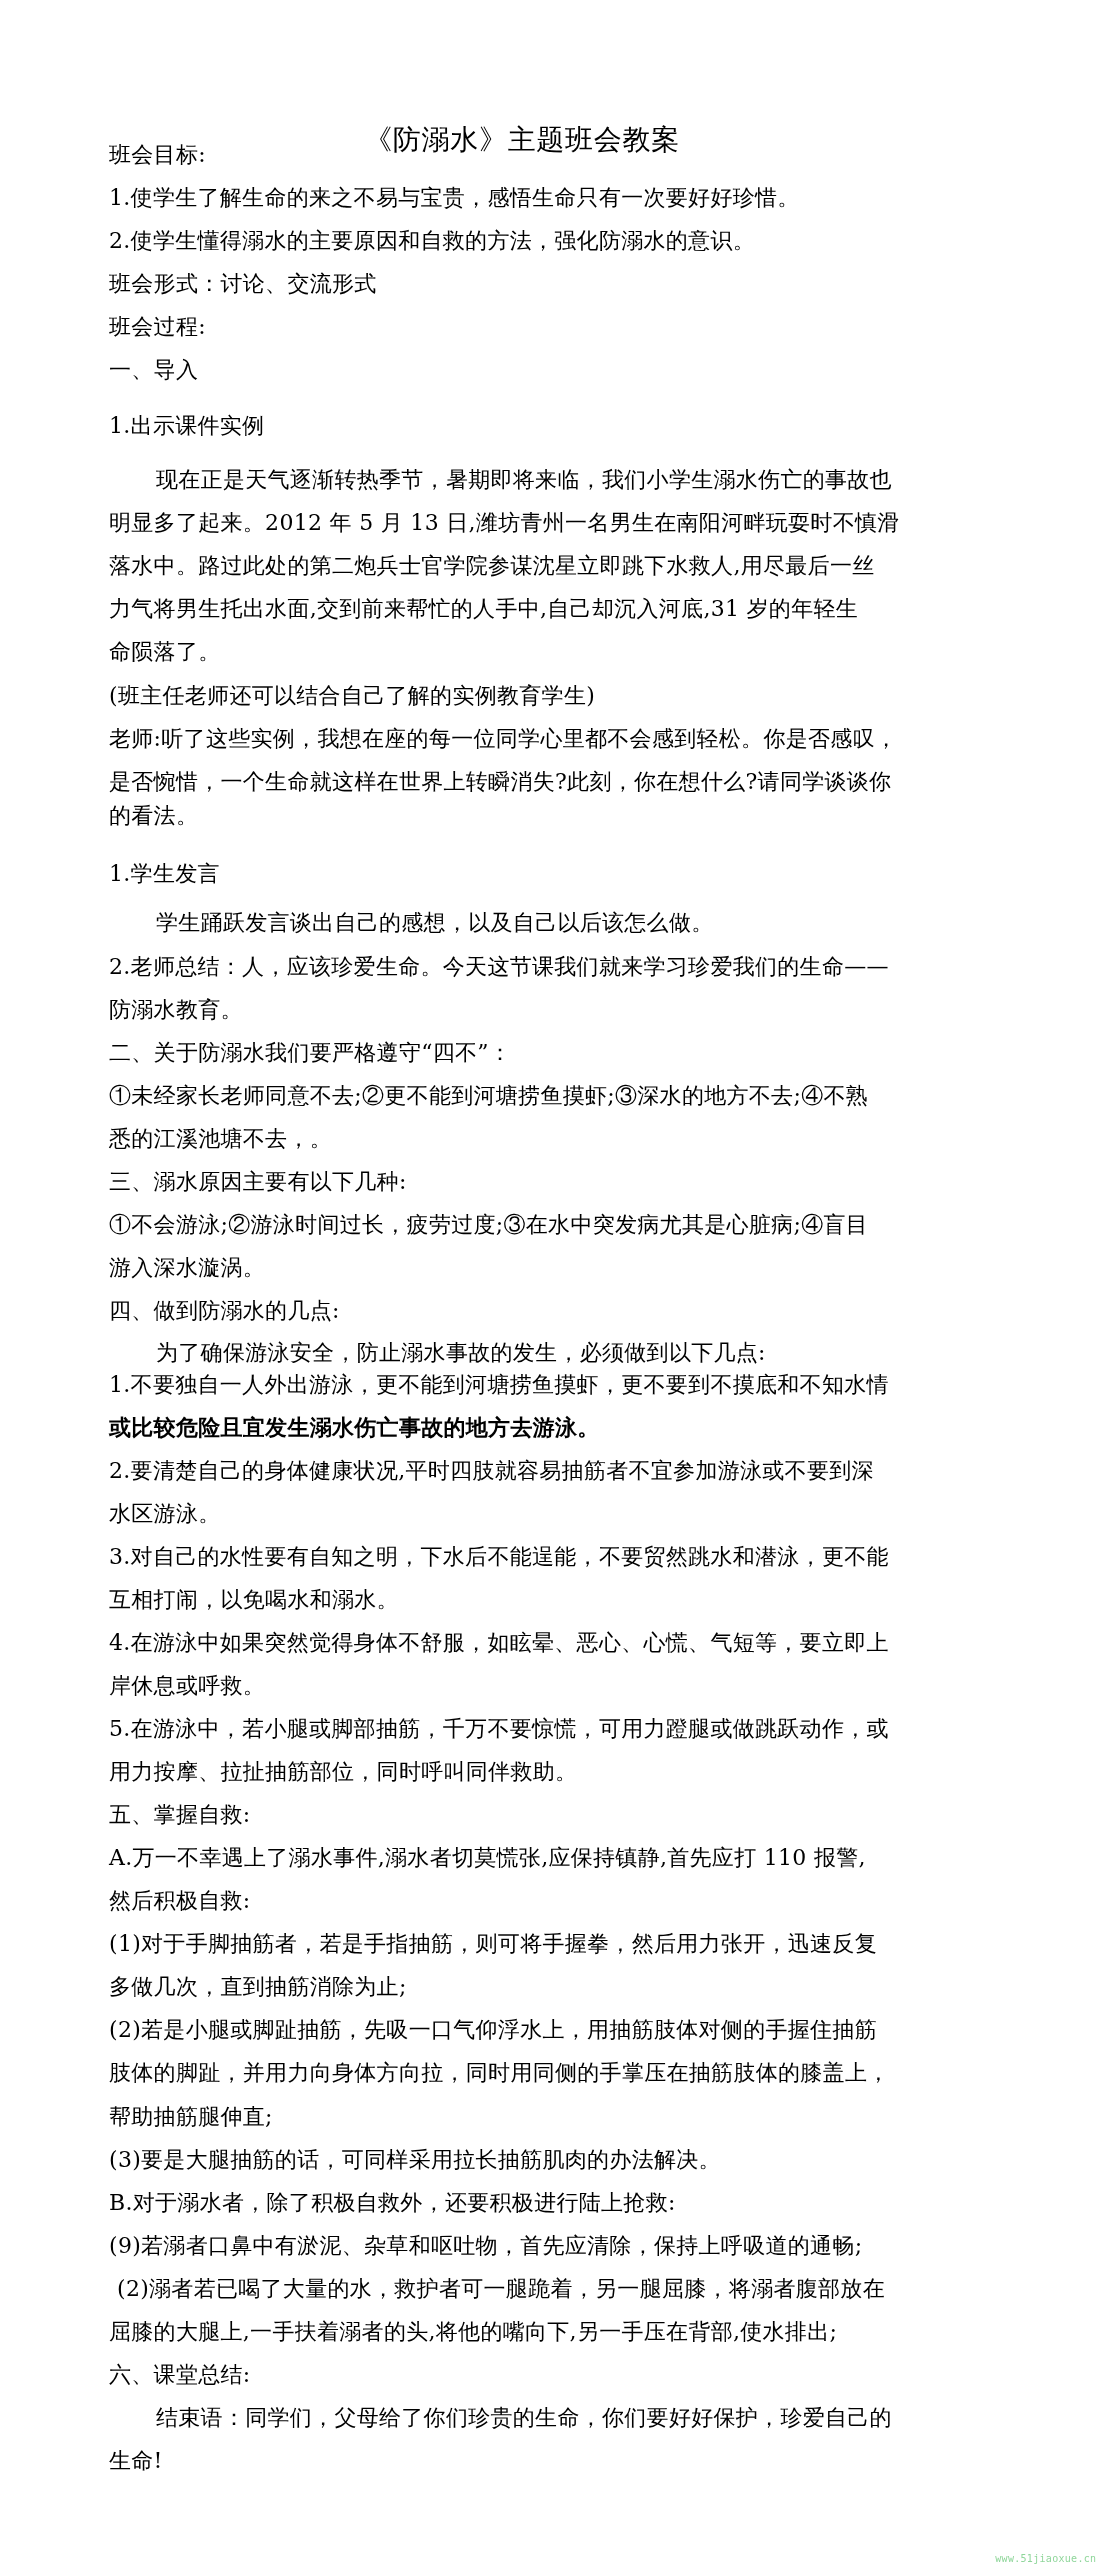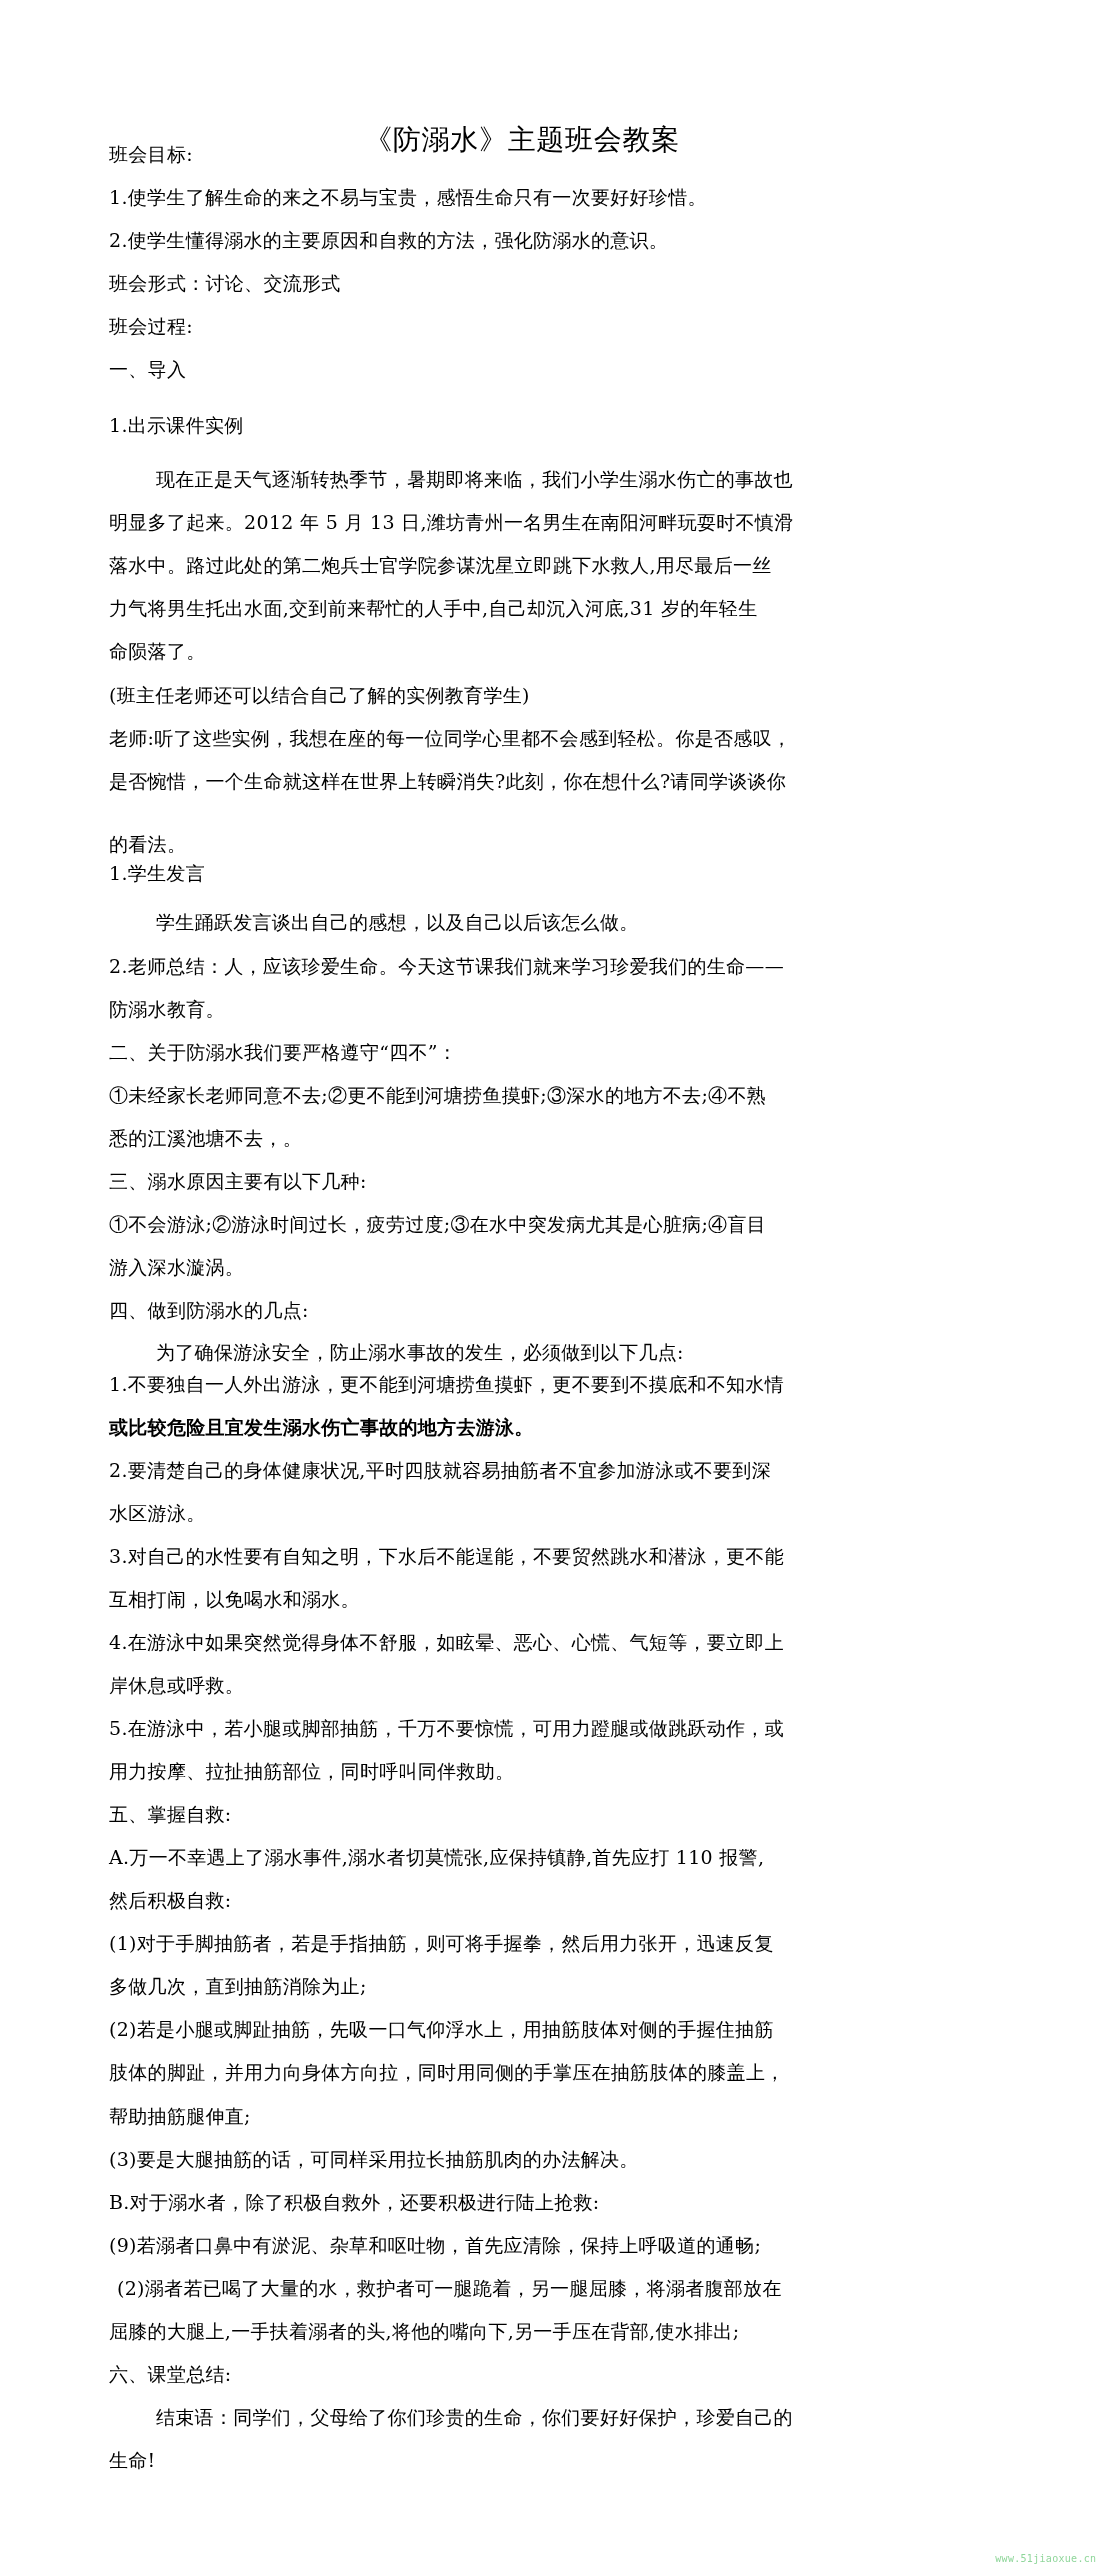--- a/index.html
+++ b/index.html
@@ -24,21 +24,21 @@
       top: 103px;
       text-align: center;
       font-size: 28px;
       line-height: 35px;
       letter-spacing: 0.7px;
       font-weight: normal;
     }
     .line {
       position: absolute;
       left: 0;
-      font-size: 19px;
+      font-size: 22px;
       line-height: 31px;
       white-space: nowrap;
       letter-spacing: 0.3px;
     }
     .indent { left: 47px; }
     .watermark {
       position: absolute;
       right: 5.6px;
       bottom: 12.5px;
       font-family: "DejaVu Sans Mono", monospace;
@@ -61,21 +61,21 @@
       <div class="line" style="top: 354px;">一、导入</div>
       <div class="line" style="top: 410px;">1.出示课件实例</div>
       <div class="line indent" style="top: 464px;">现在正是天气逐渐转热季节，暑期即将来临，我们小学生溺水伤亡的事故也</div>
       <div class="line" style="top: 507px;">明显多了起来。2012 年 5 月 13 日,潍坊青州一名男生在南阳河畔玩耍时不慎滑</div>
       <div class="line" style="top: 550px;">落水中。路过此处的第二炮兵士官学院参谋沈星立即跳下水救人,用尽最后一丝</div>
       <div class="line" style="top: 593px;">力气将男生托出水面,交到前来帮忙的人手中,自己却沉入河底,31 岁的年轻生</div>
       <div class="line" style="top: 636px;">命陨落了。</div>
       <div class="line" style="top: 680px;">(班主任老师还可以结合自己了解的实例教育学生)</div>
       <div class="line" style="top: 723px;">老师:听了这些实例，我想在座的每一位同学心里都不会感到轻松。你是否感叹，</div>
       <div class="line" style="top: 766px;">是否惋惜，一个生命就这样在世界上转瞬消失?此刻，你在想什么?请同学谈谈你</div>
-      <div class="line" style="top: 829px;">的看法。</div>
+      <div class="line" style="top: 800px;">的看法。</div>
       <div class="line" style="top: 858px;">1.学生发言</div>
       <div class="line indent" style="top: 907px;">学生踊跃发言谈出自己的感想，以及自己以后该怎么做。</div>
       <div class="line" style="top: 951px;">2.老师总结：人，应该珍爱生命。今天这节课我们就来学习珍爱我们的生命——</div>
       <div class="line" style="top: 994px;">防溺水教育。</div>
       <div class="line" style="top: 1037px;">二、关于防溺水我们要严格遵守“四不”：</div>
       <div class="line" style="top: 1080px;">①未经家长老师同意不去;②更不能到河塘捞鱼摸虾;③深水的地方不去;④不熟</div>
       <div class="line" style="top: 1123px;">悉的江溪池塘不去，。</div>
       <div class="line" style="top: 1166px;">三、溺水原因主要有以下几种:</div>
       <div class="line" style="top: 1209px;">①不会游泳;②游泳时间过长，疲劳过度;③在水中突发病尤其是心脏病;④盲目</div>
       <div class="line" style="top: 1252px;">游入深水漩涡。</div>

